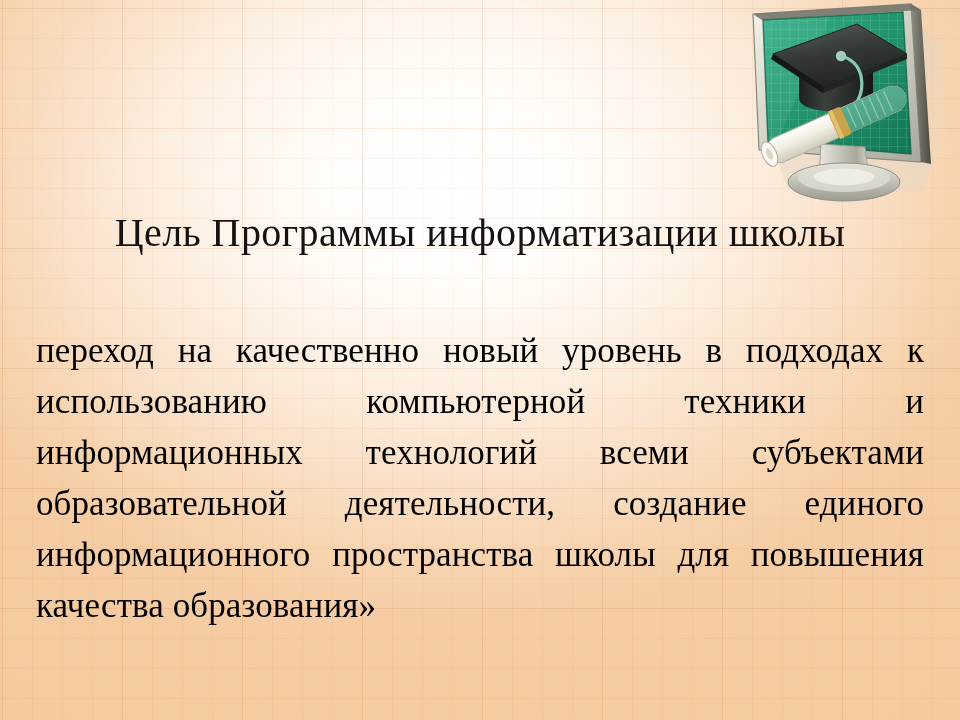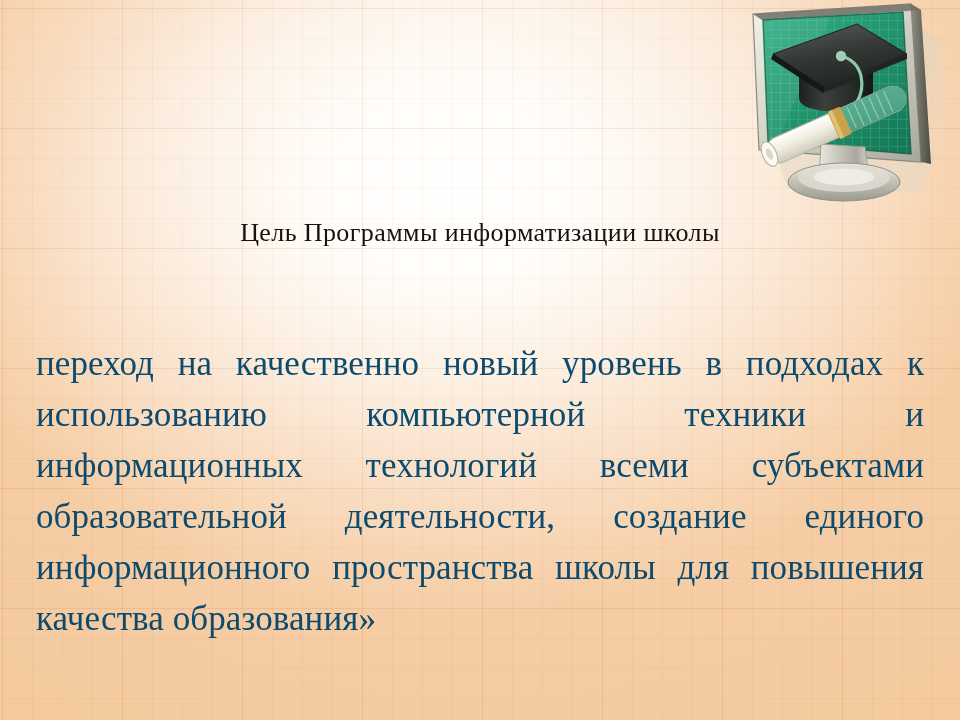--- a/index.html
+++ b/index.html
@@ -77,33 +77,33 @@
   .monitor-art svg { display: block; width: 100%; height: 100%; }
 
   
   .title-block {
     position: absolute;
     left: 0;
     top: 212px;
     width: 960px;
     text-align: center;
     color: #171210;
-    font-size: 26px;
+    font-size: 40px;
     line-height: 42px;
     letter-spacing: .4px;
   }
   .title-line { white-space: nowrap; }
 
   
   .body-block {
     position: absolute;
     left: 36px;
-    top: 338px;
+    top: 325px;
     width: 888px;
-    color: #0c4a6e;
+    color: #000000;
     font-size: 35px;
     line-height: 51px;
     text-align: justify;
     text-justify: inter-word;
     letter-spacing: .1px;
   }
   .body-block p { margin: 0; }
   
 </style>
 </head>

